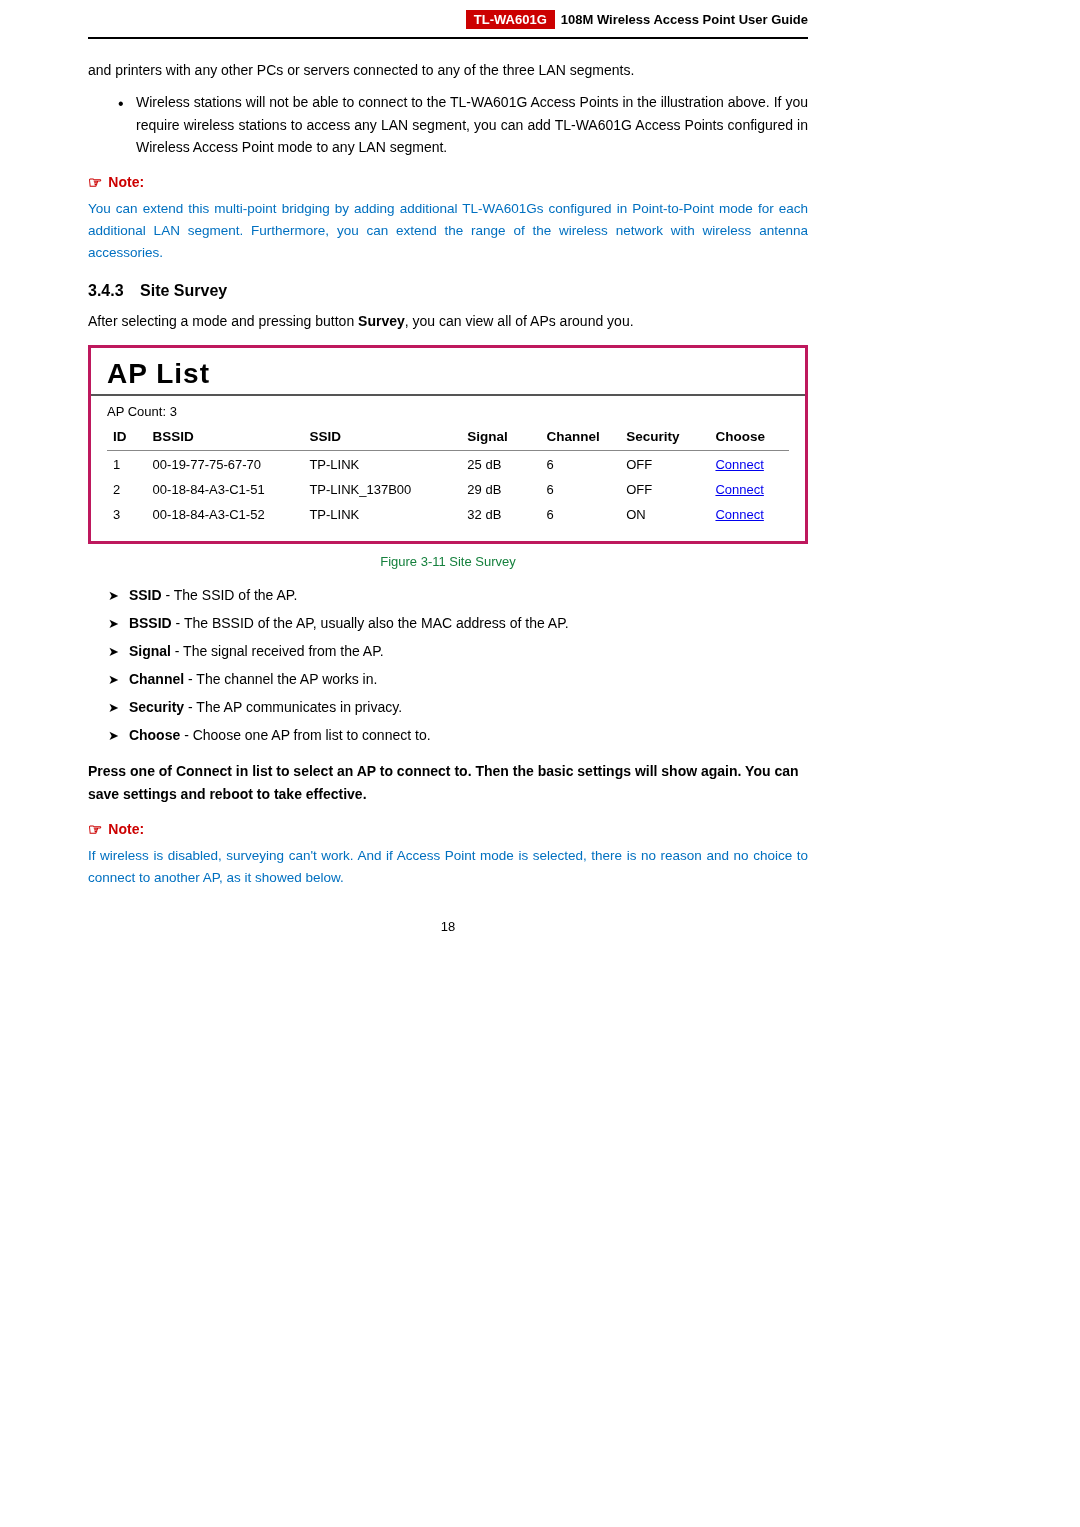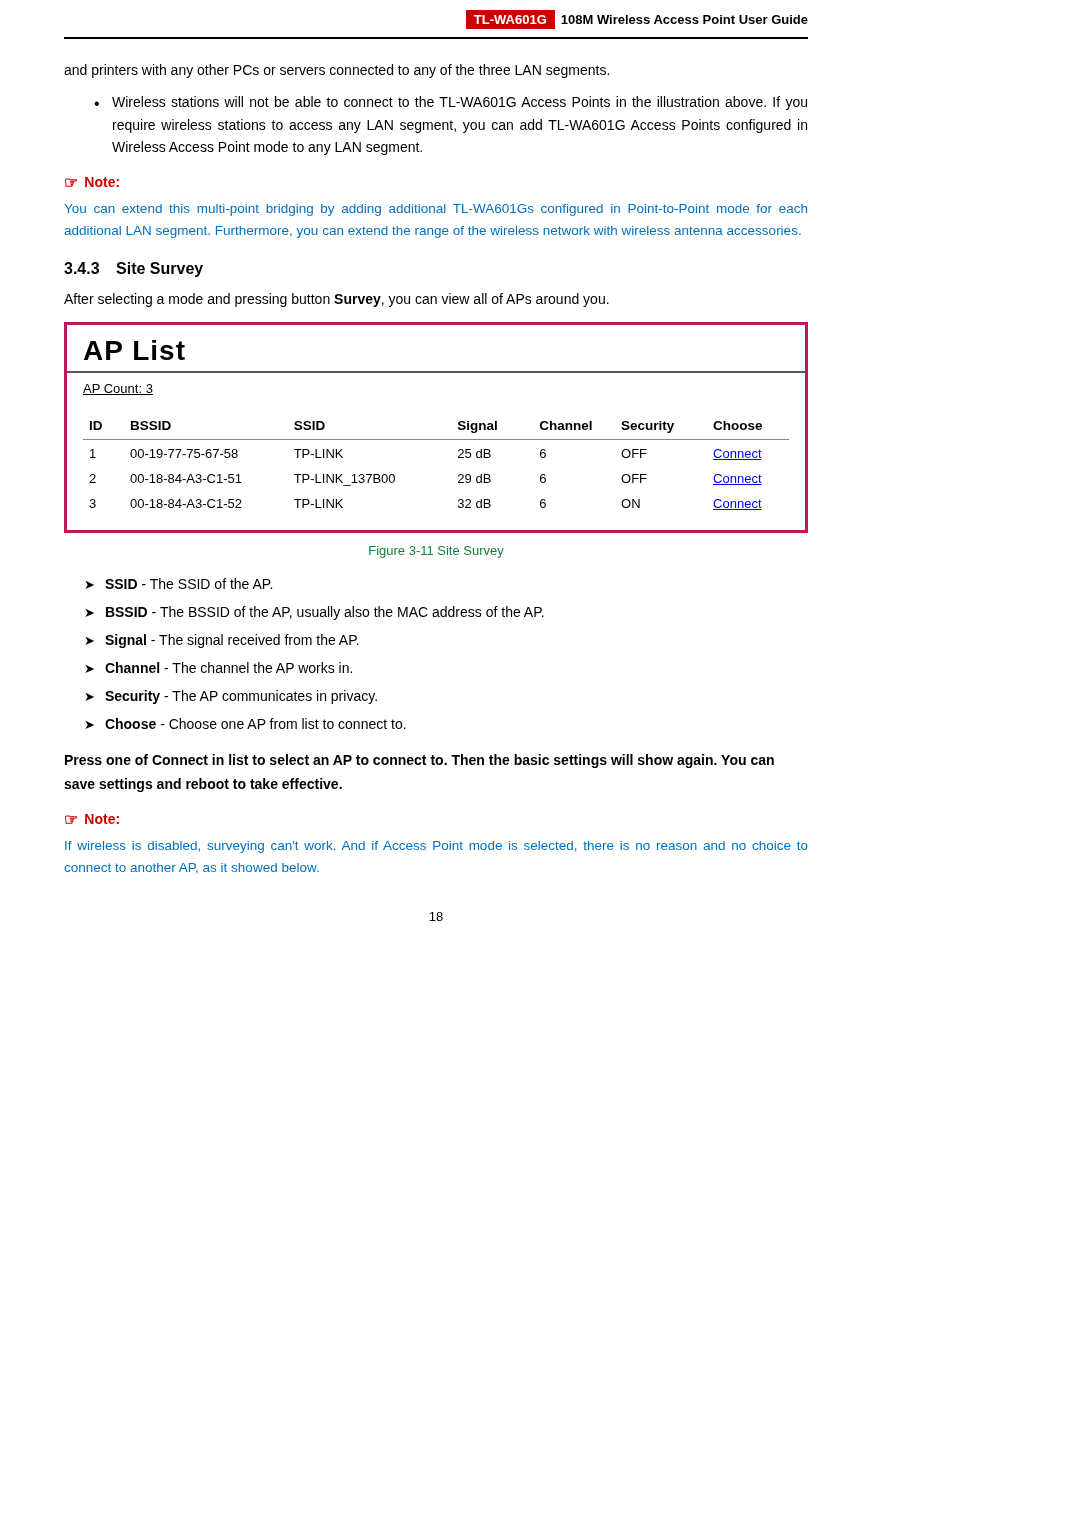--- a/index.html
+++ b/index.html
@@ -10,21 +10,21 @@
       color: #000;
       width: 1080px;
       min-height: 1527px;
       padding: 0;
     }
 
     .page-wrapper {
       width: 868px;
       min-height: 1527px;
       background: #fff;
-      padding: 0 60px 60px 64px;
+      padding: 0 60px 60px 88px;
     }
 
     
     .header {
       display: flex;
       justify-content: flex-end;
       align-items: center;
       border-bottom: 2px solid #000;
       padding: 10px 0 8px 0;
       margin-bottom: 20px;
@@ -119,22 +119,21 @@
       font-weight: bold;
       padding: 10px 16px 4px 16px;
       border-bottom: 2px solid #555;
       letter-spacing: 1px;
     }
     .ap-list-body {
       padding: 8px 16px 14px 16px;
     }
     .ap-count {
       font-size: 13px;
-      margin-bottom: 16px;
-      text-decoration: underline;
+      margin-bottom: 4px;
     }
 
     
     .ap-table {
       width: 100%;
       border-collapse: collapse;
       font-size: 13.5px;
     }
     .ap-table thead tr {
       border-bottom: 1px solid #888;
@@ -265,21 +264,21 @@
             <th class="col-ssid">SSID</th>
             <th class="col-signal">Signal</th>
             <th class="col-channel">Channel</th>
             <th class="col-security">Security</th>
             <th class="col-choose">Choose</th>
           </tr>
         </thead>
         <tbody id="ap-table-body">
         <tr>
       <td>1</td>
-      <td>00-19-77-75-67-58</td>
+      <td>00-19-77-75-67-70</td>
       <td>TP-LINK</td>
       <td>25 dB</td>
       <td>6</td>
       <td>OFF</td>
       <td><a class="connect-link" href="#">Connect</a></td>
     </tr>
             <tr>
       <td>2</td>
       <td>00-18-84-A3-C1-51</td>
       <td>TP-LINK_137B00</td>

